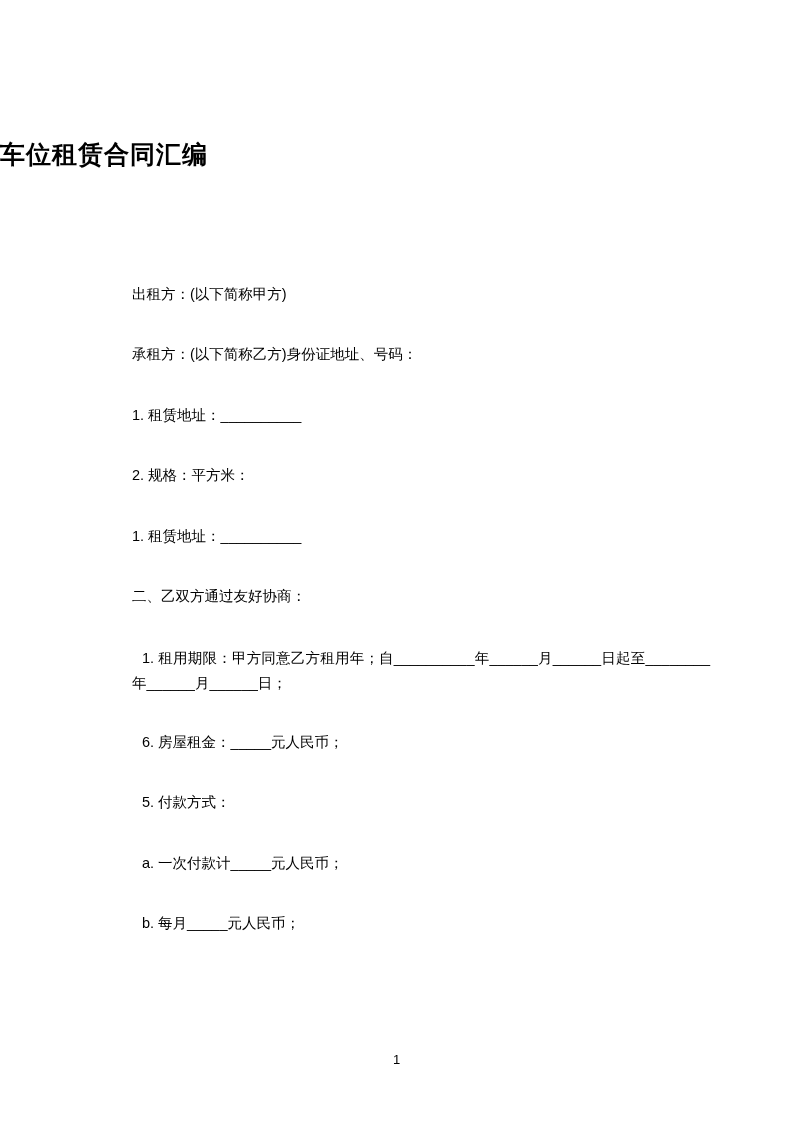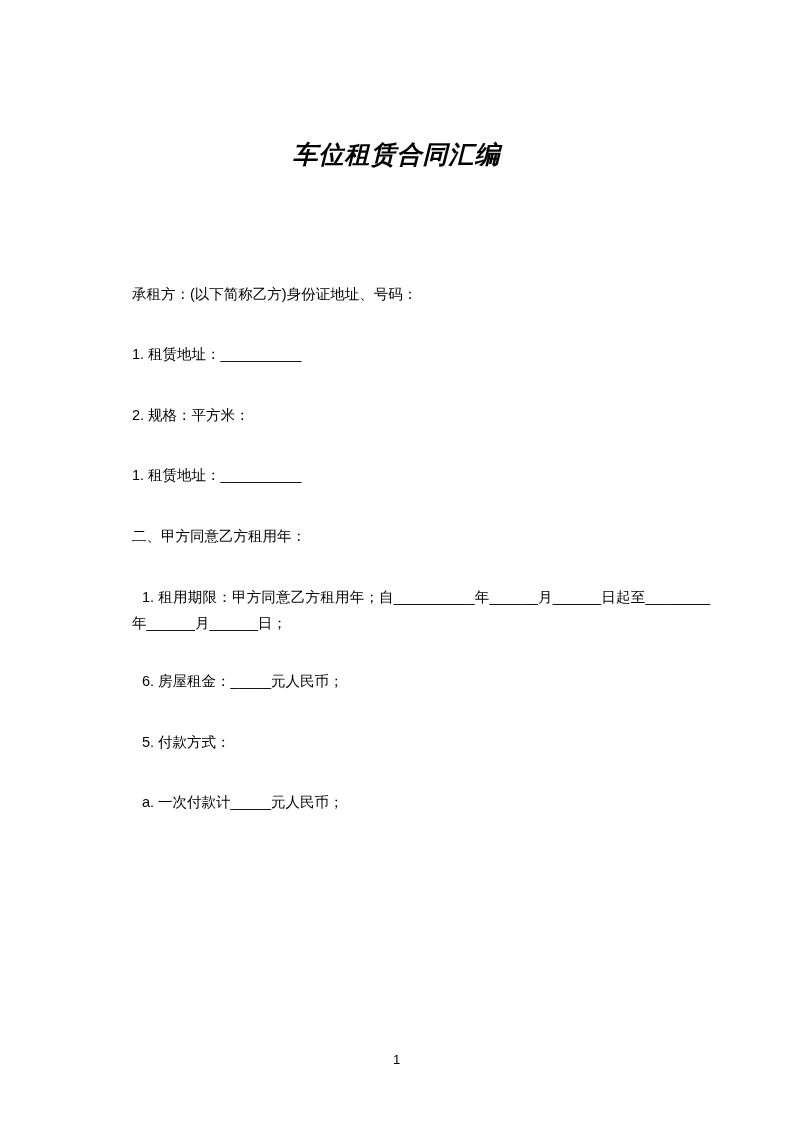--- a/index.html
+++ b/index.html
@@ -18,25 +18,23 @@
     margin: 0 auto;
     background: #ffffff;
     box-sizing: border-box;
     overflow: hidden;
   }
   .doc-title {
     position: absolute;
     top: 138px;
     left: 0;
     right: 0;
-    text-align: center;
     font-size: 25px;
     font-weight: bold;
     letter-spacing: 1px;
-    font-style: italic;
   }
   .body-text {
     position: absolute;
     top: 283px;
     left: 132px;
     width: 580px;
   }
   .para {
     font-size: 14.5px;
     line-height: 1.55;
@@ -62,26 +60,28 @@
   }
 </style>
 </head>
 <body>
 
 <div class="page">
 
   <div class="doc-title">车位租赁合同汇编</div>
 
   <div class="body-text">
+    <p class="para">出租方：(以下简称甲方)</p>
     <p class="para">承租方：(以下简称乙方)身份证地址、号码：</p>
     <p class="para">1. 租赁地址：__________</p>
     <p class="para">2. 规格：平方米：</p>
     <p class="para">1. 租赁地址：__________</p>
-    <p class="para">二、甲方同意乙方租用年：</p>
+    <p class="para">二、乙双方通过友好协商：</p>
     <p class="para indent wrap">1. 租用期限：甲方同意乙方租用年；自__________年______月______日起至________年______月______日；</p>
     <p class="para indent">6. 房屋租金：_____元人民币；</p>
     <p class="para indent">5. 付款方式：</p>
     <p class="para indent">a. 一次付款计_____元人民币；</p>
+    <p class="para indent">b. 每月_____元人民币；</p>
   </div>
 
   <div class="page-number">1</div>
 
 </div>
 
 </body></html>

